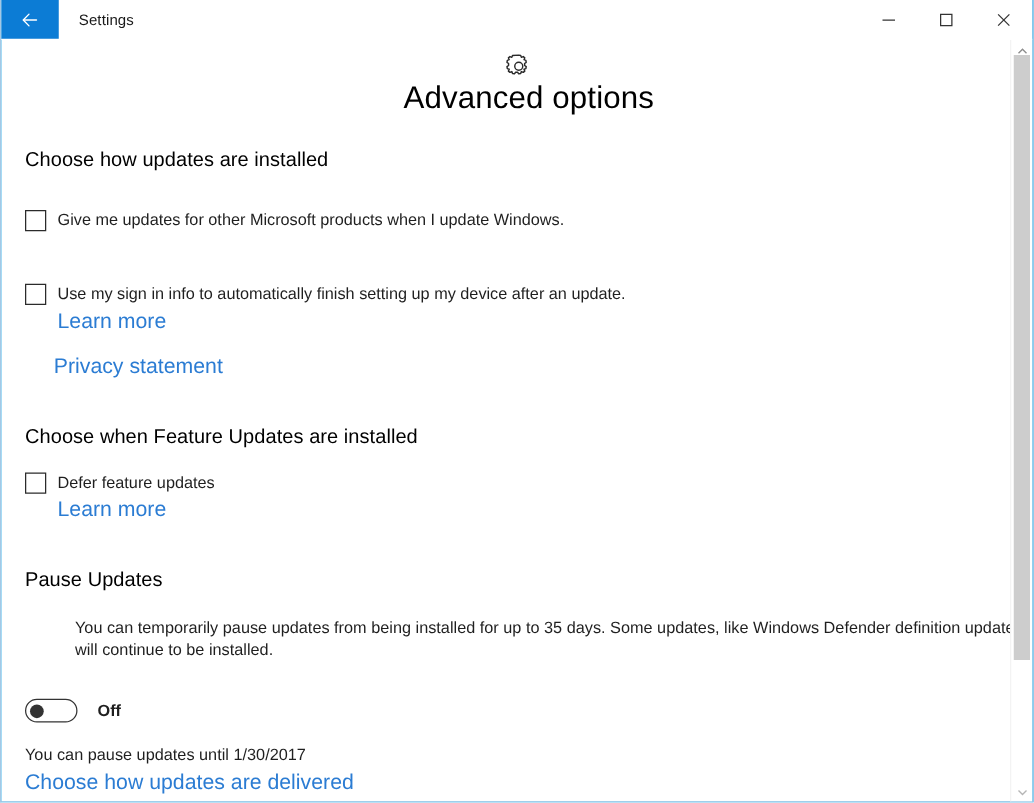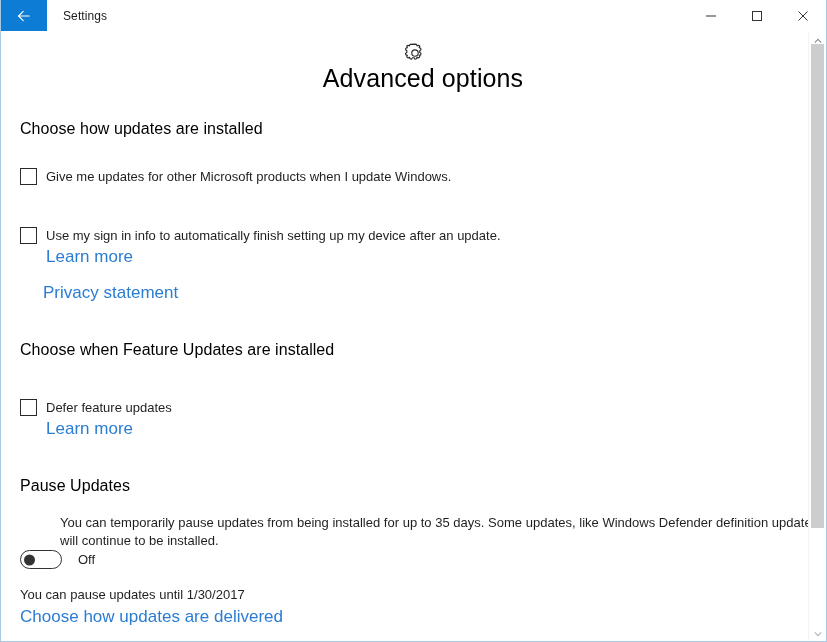--- a/index.html
+++ b/index.html
@@ -299,34 +299,34 @@
           <span class="check-label">Use my sign in info to automatically finish setting up my device after an update.</span>
           <a class="link sub-link">Learn more</a>
         </div>
       </div>
 
       <a class="link" style="display:inline-block; margin-top:16px; margin-left:23px;">Privacy statement</a>
 
       
       <div style="margin-top:38px;" class="section-heading">Choose when Feature Updates are installed</div>
 
-      <div class="check-row" style="margin-top:39px;">
+      <div class="check-row" style="margin-top:18px;">
         <div class="checkbox"></div>
         <div class="check-label-col">
           <span class="check-label">Defer feature updates</span>
           <a class="link sub-link">Learn more</a>
         </div>
       </div>
 
       
       <div style="margin-top:38px;" class="section-heading">Pause Updates</div>
 
       <div class="body-text" style="margin-top:19px; max-width:779px;margin-left:40px;">You can temporarily pause updates from being installed for up to 35 days. Some updates, like Windows Defender definition updates, will continue to be installed.</div>
 
-      <div class="toggle-row" style="margin-top:0;">
+      <div class="toggle-row" style="margin-top:30px;font-weight:bold;">
         <div class="toggle">
           <div class="knob"></div>
         </div>
         <span class="toggle-state">Off</span>
       </div>
 
       <div class="body-text" style="margin-top:17px;">You can pause updates until 1/30/2017</div>
 
       
       <a class="link" style="display:inline-block; margin-top:3px;">Choose how updates are delivered</a>

